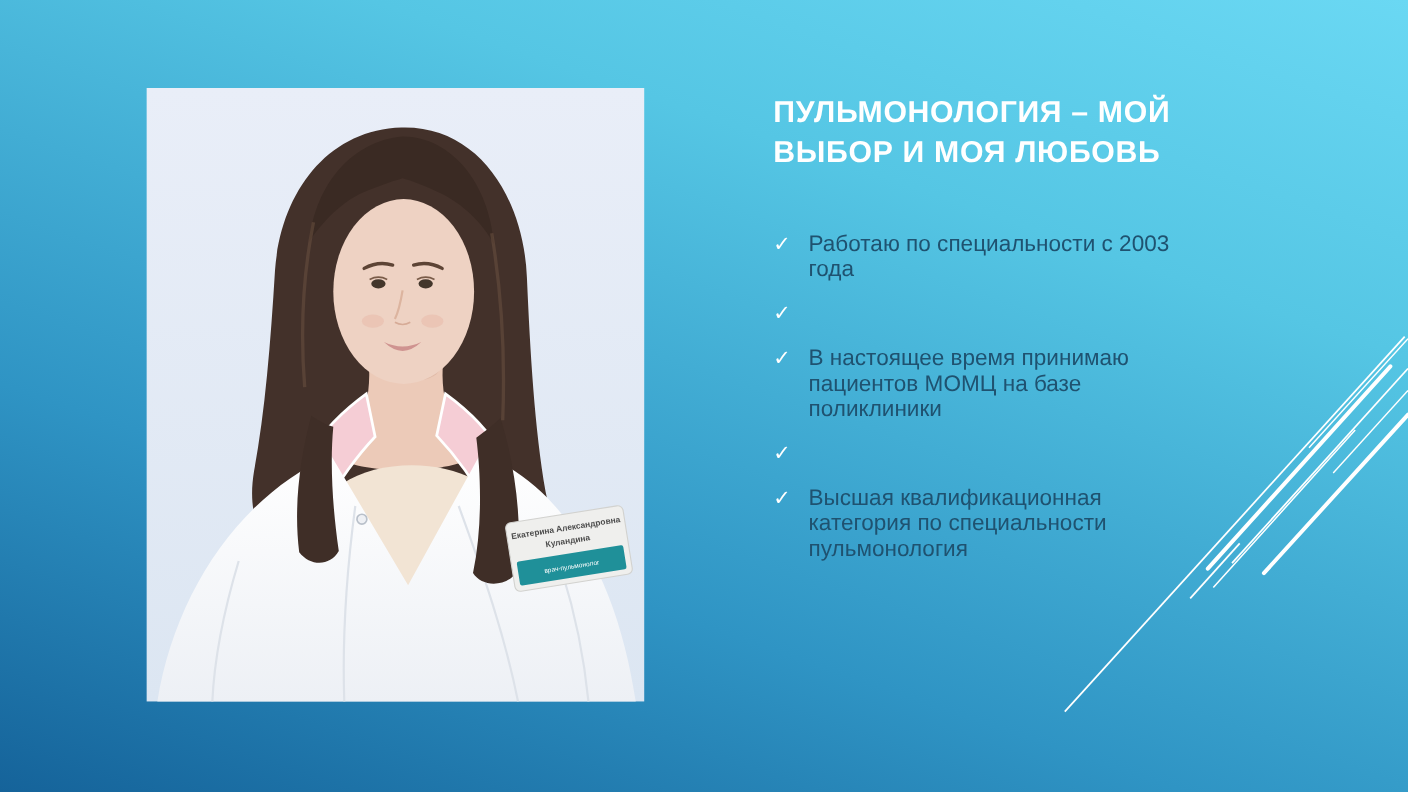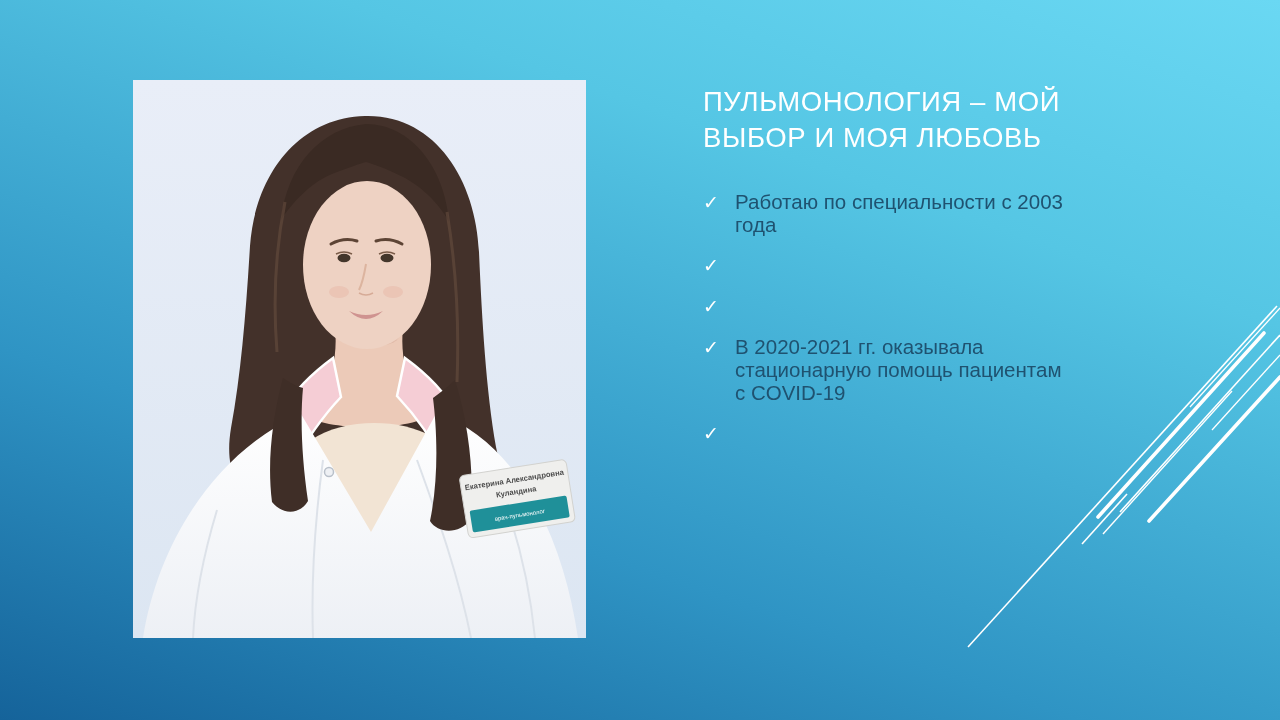--- a/index.html
+++ b/index.html
@@ -22,24 +22,24 @@
     left: 133px; top: 80px;
     width: 453px; height: 558px;
     overflow: hidden;
   }
   .content {
     position: absolute;
     left: 703px; top: 84px;
     width: 424px;
   }
   .title {
-    margin: 0 0 34px 0;
+    margin: 0 0 54px 0;
     color: #ffffff;
     font-size: 27.5px;
-    font-weight: 400;
+    font-weight: 700;
     line-height: 36px;
     letter-spacing: 0.6px;
     text-transform: uppercase;
     width: 420px;
   }
   .bullets {
     list-style: none;
     margin: 0; padding: 0;
   }
   .bullets li {
@@ -171,24 +171,25 @@
     <ul class="bullets">
       <li>
         <span class="check">✓</span>
         <span class="btext">Работаю по специальности с 2003 года</span>
       </li>
       <li>
         <span class="check">✓</span>
       </li>
       <li>
         <span class="check">✓</span>
+        <span class="btext">В настоящее время принимаю пациентов МОМЦ на базе поликлиники</span>
       </li>
       <li>
         <span class="check">✓</span>
-        <span class="btext">В 2020-2021 гг. оказывала стационарную помощь пациентам с&nbsp;COVID-19</span>
       </li>
       <li>
         <span class="check">✓</span>
+        <span class="btext">Высшая квалификационная категория по специальности пульмонология</span>
       </li>
     </ul>
   </div>
 
 </div>
 
 </body></html>

